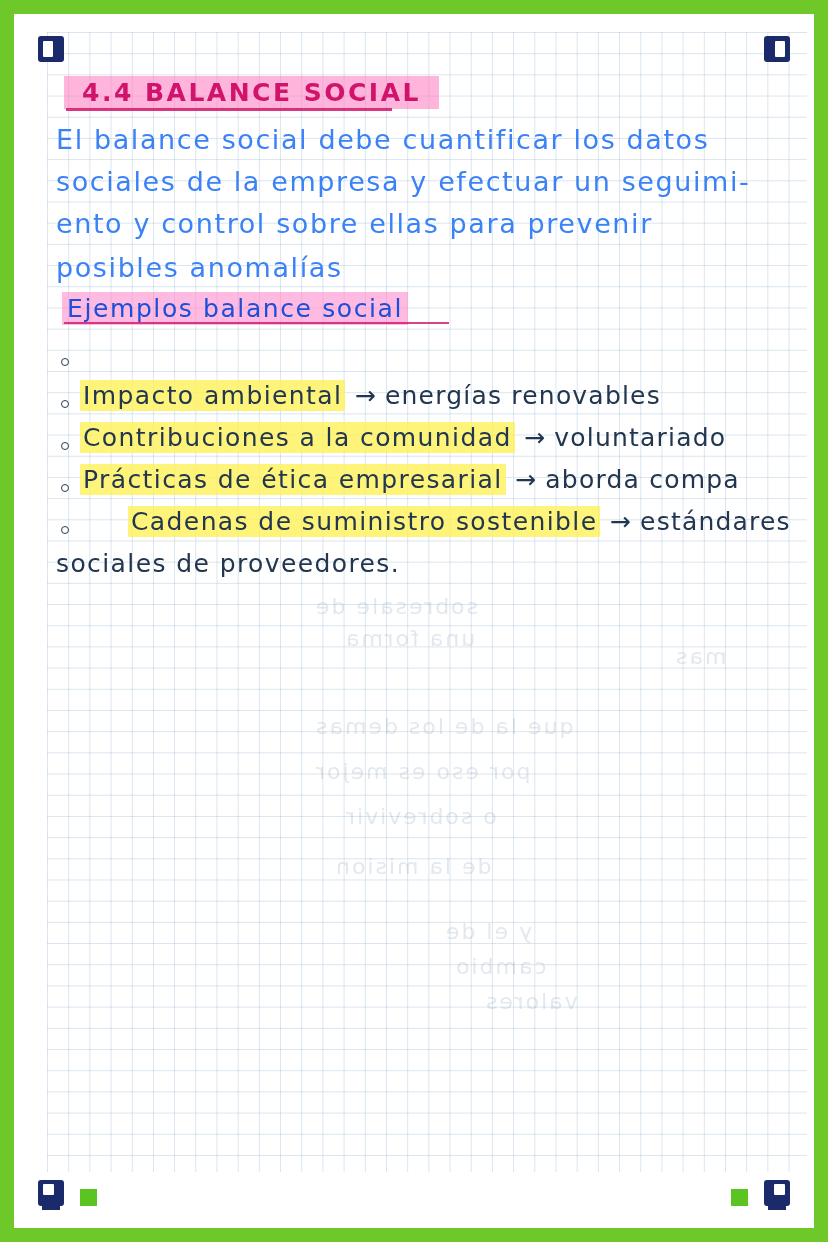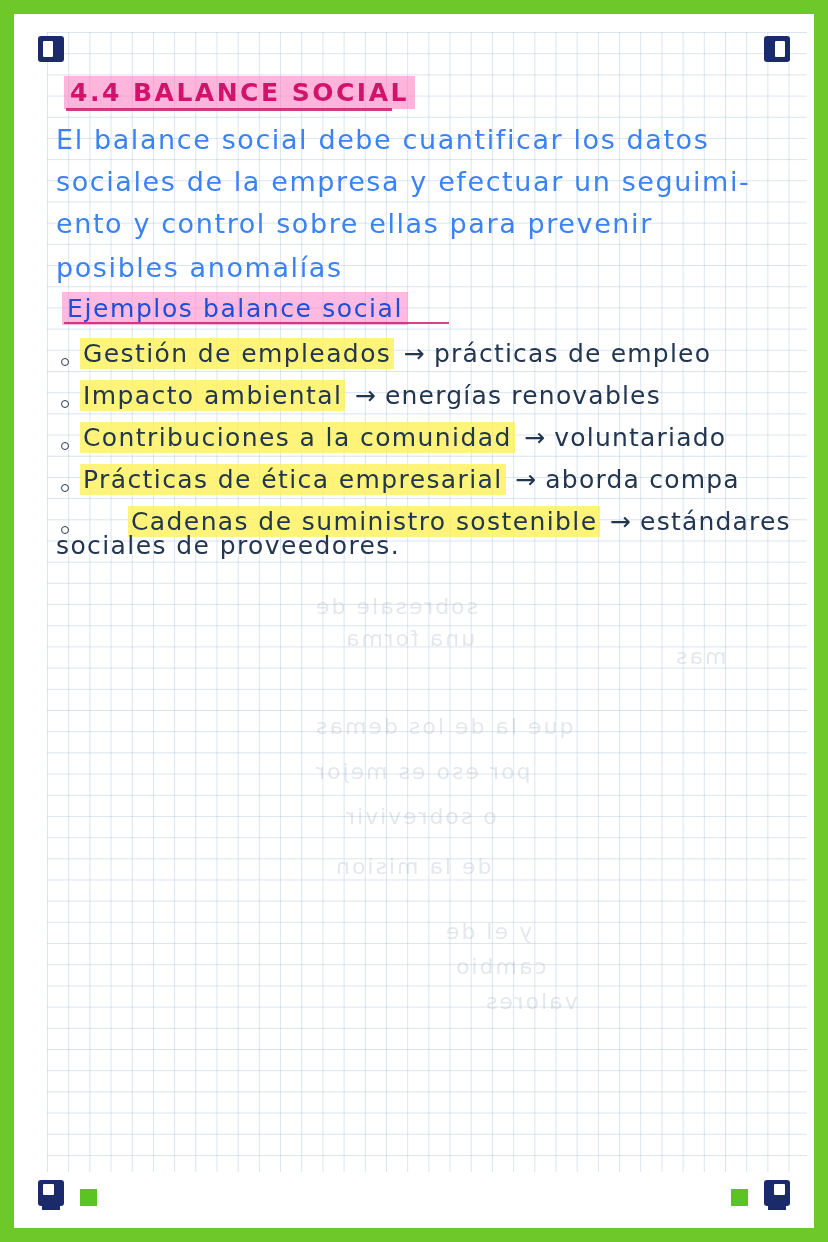--- a/index.html
+++ b/index.html
@@ -96,21 +96,21 @@
     letter-spacing: 1.2px;
   }
 
   .title {
     left: 50px;
     top: 62px;
     font-size: 25px;
     font-weight: 600;
     color: #d1136b;
     letter-spacing: 2.5px;
-    padding: 2px 6px;
+    padding: 2px 18px;
     background: linear-gradient(to bottom, rgba(255,120,190,0.55), rgba(255,120,190,0.55));
   }
   .title-underline {
     position: absolute;
     left: 52px;
     top: 94px;
     width: 326px;
     height: 3px;
     background: #d1136b;
     opacity: .85;
@@ -199,25 +199,20 @@
 
     <div class="hw body-line" style="left:42px; top:110px;">El balance social debe cuantificar los datos</div>
     <div class="hw body-line" style="left:42px; top:194px;">ento y control sobre ellas para prevenir</div>
     <div class="hw body-line" style="left:42px; top:152px;">sociales de la empresa y efectuar un seguimi-</div>
     <div class="hw body-line" style="left:42px; top:238px;">posibles anomalías</div>
 
     <div class="hw subtitle">Ejemplos balance social</div>
     <div class="subtitle-underline"></div>
 
     <div class="bullet-dot" style="left:47px; top:344px;"></div>
-    <div class="hw li" style="left:66px; top:325px;">
-      <span class="hl-yellow">Gestión de empleados</span>
-      <span class="arrow">→</span>
-      <span class="rest">prácticas de empleo</span>
-    </div>
 
     <div class="bullet-dot" style="left:47px; top:386px;"></div>
     <div class="hw li" style="left:66px; top:367px;text-align:center;">
       <span class="hl-yellow">Impacto ambiental</span>
       <span class="arrow">→</span>
       <span class="rest">energías renovables</span>
     </div>
 
     <div class="bullet-dot" style="left:47px; top:428px;"></div>
     <div class="hw li" style="left:66px; top:409px;">
@@ -233,21 +228,21 @@
       <span class="rest">aborda compa</span>
     </div>
 
     <div class="bullet-dot" style="left:47px; top:512px;"></div>
     <div class="hw li" style="left:66px; top:493px;padding-left:48px;">
       <span class="hl-yellow">Cadenas de suministro sostenible</span>
       <span class="arrow">→</span>
       <span class="rest">estándares</span>
     </div>
 
-    <div class="hw li" style="left:42px; top:517px;text-align:center;">sociales de proveedores.</div>
+    <div class="hw li" style="left:42px; top:535px;text-align:center;">sociales de proveedores.</div>
 
     <div class="corner tl"></div>
     <div class="corner tr"></div>
     <div class="corner bl"></div>
     <div class="corner br"></div>
     <div class="corner-bar bl"></div>
     <div class="corner-bar br"></div>
     <div class="green-dot bl"></div>
     <div class="green-dot br"></div>
 

